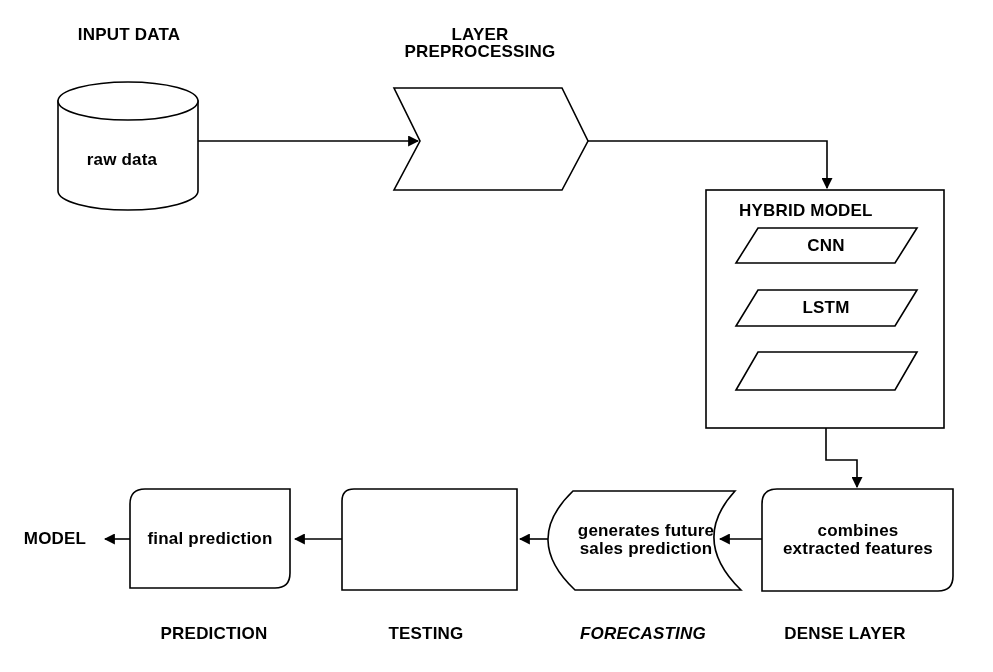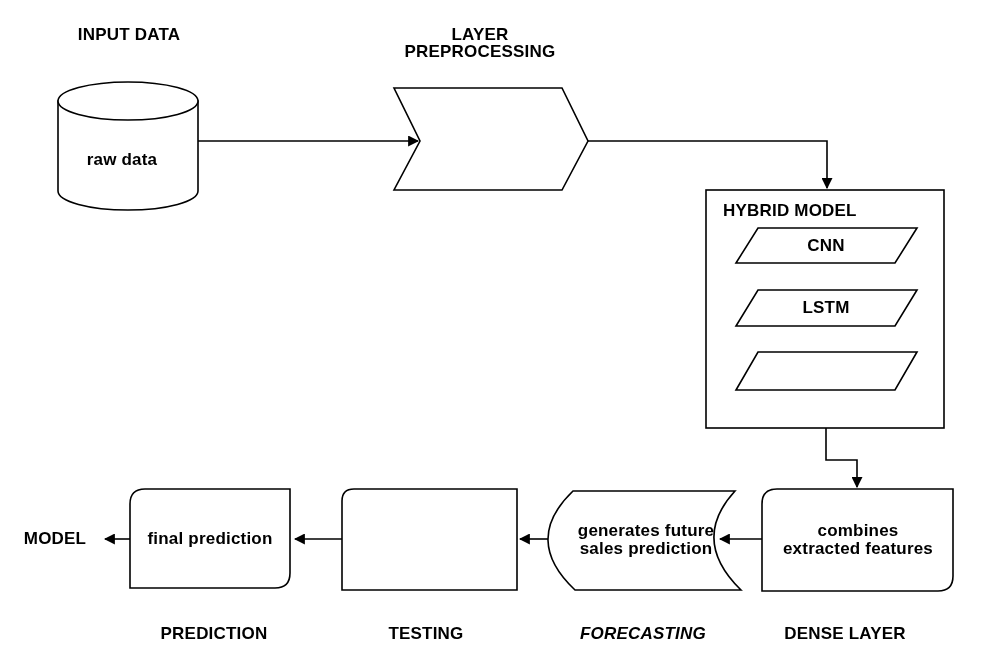--- a/index.html
+++ b/index.html
@@ -7,21 +7,21 @@
     position:relative;width:993px;height:672px;background:#ffffff;
     font-family:"Liberation Sans", sans-serif;font-weight:700;color:#000;
     overflow:hidden;
   }
   .canvas svg{position:absolute;left:0;top:0;}
   .txt{
     position:absolute;font-size:17px;line-height:17px;text-align:center;
     white-space:pre-line;letter-spacing:0.2px;
   }
   .single{line-height:14px;}
-  .left{text-align:left;}
+  .left{text-align:left;margin-left:16px;}
   .shape{fill:#ffffff;stroke:#000000;stroke-width:1.6;}
   .conn{fill:none;stroke:#000000;stroke-width:1.6;}
 </style>
 </head>
 <body>
 
 <div class="canvas">
 
   <svg width="993" height="672" viewBox="0 0 993 672">
     <defs>

